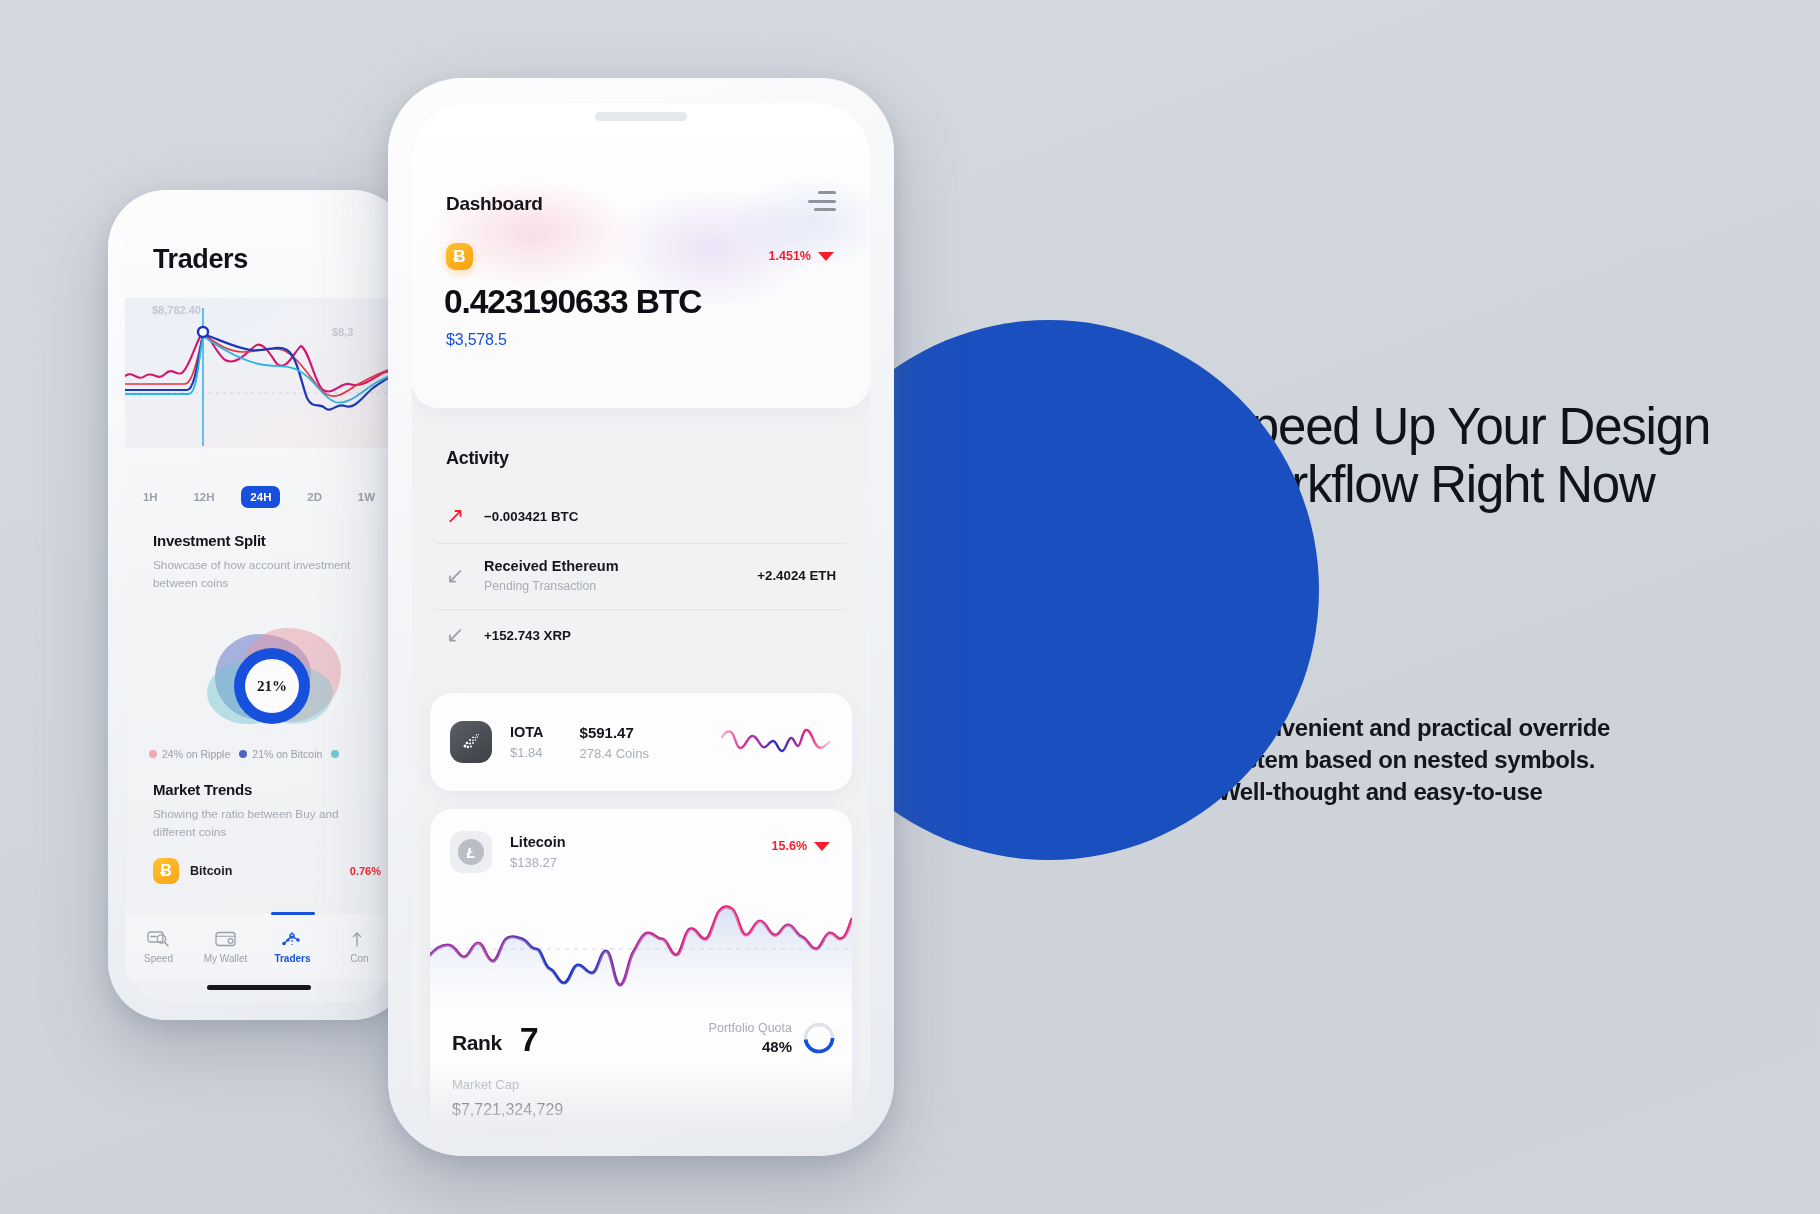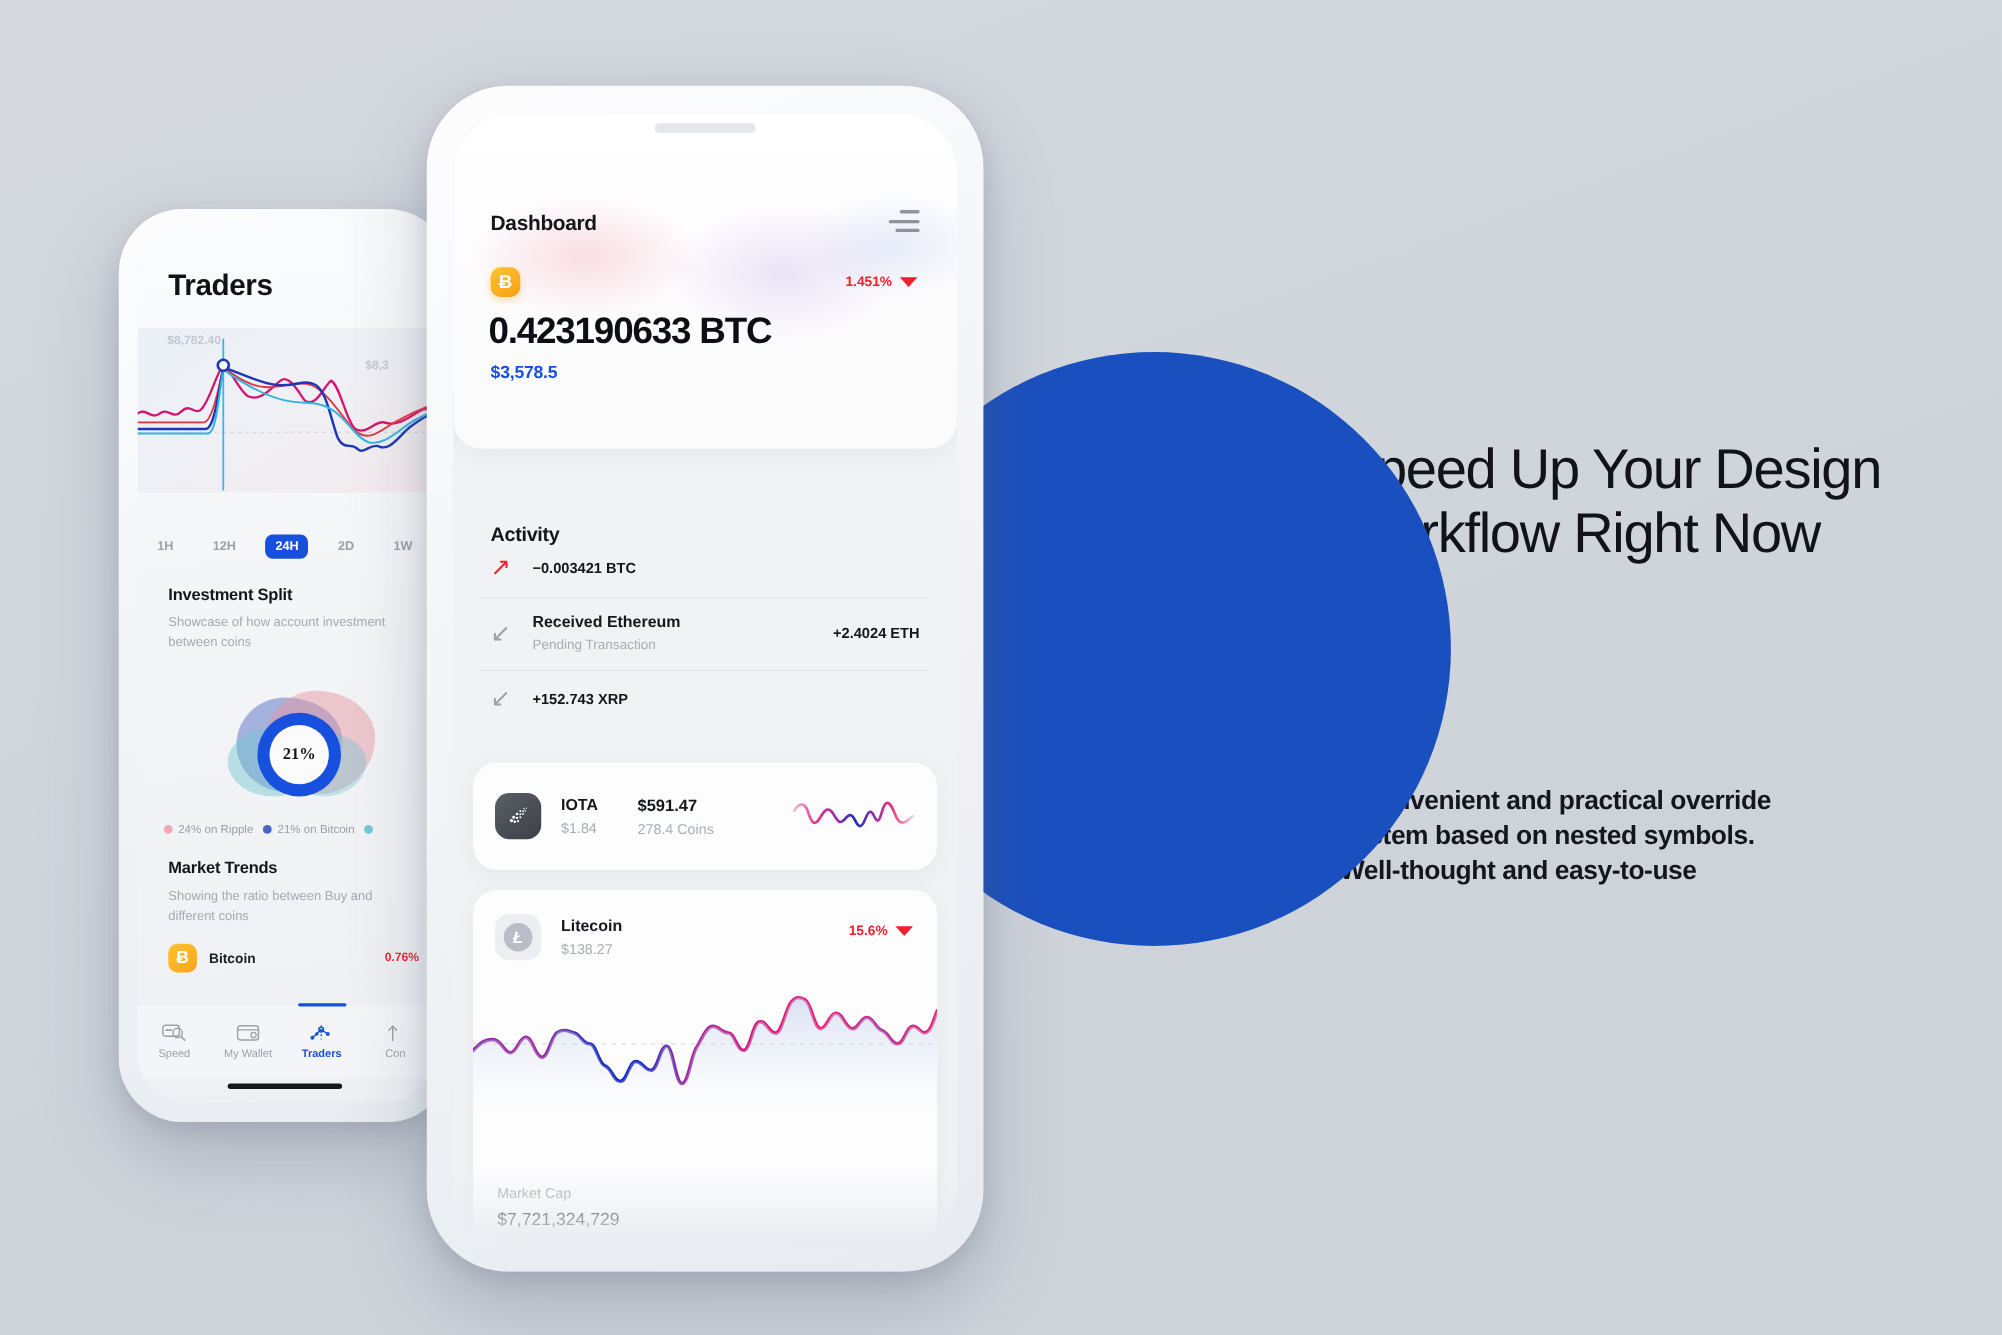--- a/index.html
+++ b/index.html
@@ -218,26 +218,26 @@
     width: 0; height: 0;
     border-left: 8px solid transparent; border-right: 8px solid transparent;
     border-top: 9px solid #f41e2d;
   }
   .mp-balance {
     position: absolute; left: 32px; top: 180px;
     font-size: 33.5px; font-weight: 700; color: #0d0f14; letter-spacing: -1.1px;
   }
   .mp-fiat {
     position: absolute; left: 34px; top: 228px;
-    font-size: 16px; font-weight: 700; color: #1650dd; letter-spacing: -.2px;
+    font-size: 16px; font-weight: 400; color: #1650dd; letter-spacing: -.2px;
   }
 
   .mp-activity-title {
     position: absolute; left: 34px; top: 345px;
-    font-size: 18px; font-weight: 700; color: #14161c; letter-spacing: -.3px; margin-top: 28px;
+    font-size: 18px; font-weight: 700; color: #14161c; letter-spacing: -.3px;
   }
   .mp-act-list { position: absolute; left: 24px; top: 388px; width: 410px; }
   .mp-act-row {
     display: flex; align-items: center; padding: 14px 10px 16px 10px;
     border-bottom: 1px solid #e3e5e9; position: relative;
   }
   .mp-act-row:last-child { border-bottom: none; }
   .mp-act-arrow { width: 38px; font-size: 22px; line-height: 1; }
   .mp-act-arrow.out { color: #f41e2d; }
   .mp-act-arrow.in { color: #9ca1aa; }
@@ -554,20 +554,34 @@
             <linearGradient id="ltFill" x1="0" y1="0" x2="0" y2="1">
               <stop offset="0%" stop-color="#b9c9e8" stop-opacity=".55"></stop>
               <stop offset="100%" stop-color="#e9eef8" stop-opacity=".05"></stop>
             </linearGradient>
           </defs>
           <line x1="0" y1="62" x2="422" y2="62" stroke="#cfd3dc" stroke-width=".9" stroke-dasharray="4 5"></line>
           <path id="ltLine" d="M0,68 C6,62 10,58 18,58 C26,58 28,70 34,70 C40,70 42,56 48,56 C54,56 56,72 62,74 C68,76 70,58 76,52 C82,48 86,50 92,52 C98,54 100,62 106,62 C112,62 114,80 120,82 C126,84 128,96 134,96 C140,96 142,78 148,78 C154,78 156,86 162,86 C168,86 170,64 176,64 C182,64 184,98 190,98 C196,98 198,72 204,64 C208,58 212,46 218,46 C224,46 226,52 232,52 C238,52 240,68 246,68 C252,68 254,44 260,42 C266,40 268,50 274,52 C280,54 282,38 288,26 C292,20 296,18 302,22 C308,26 310,48 316,48 C322,48 324,34 330,34 C336,34 338,46 344,48 C350,50 352,38 358,38 C364,38 366,48 372,50 C378,52 380,62 386,62 C392,62 394,46 400,46 C406,46 408,56 414,50 C418,46 420,36 422,32" fill="none" stroke="url(#ltStroke)" stroke-width="3.1" stroke-linecap="round" stroke-linejoin="round"></path>
           <path d="M0,68 C6,62 10,58 18,58 C26,58 28,70 34,70 C40,70 42,56 48,56 C54,56 56,72 62,74 C68,76 70,58 76,52 C82,48 86,50 92,52 C98,54 100,62 106,62 C112,62 114,80 120,82 C126,84 128,96 134,96 C140,96 142,78 148,78 C154,78 156,86 162,86 C168,86 170,64 176,64 C182,64 184,98 190,98 C196,98 198,72 204,64 C208,58 212,46 218,46 C224,46 226,52 232,52 C238,52 240,68 246,68 C252,68 254,44 260,42 C266,40 268,50 274,52 C280,54 282,38 288,26 C292,20 296,18 302,22 C308,26 310,48 316,48 C322,48 324,34 330,34 C336,34 338,46 344,48 C350,50 352,38 358,38 C364,38 366,48 372,50 C378,52 380,62 386,62 C392,62 394,46 400,46 C406,46 408,56 414,50 C418,46 420,36 422,32 L422,120 L0,120 Z" fill="url(#ltFill)"></path>
         </svg>
 
+        <div class="rank-row">
+          <span class="rank-label">Rank</span>
+          <span class="rank-num">7</span>
+          <span class="quota-block">
+            <span class="quota-text">
+              <span class="quota-label" style="display:block">Portfolio Quota</span>
+              <span class="quota-val" style="display:block">48%</span>
+            </span>
+            <svg width="34" height="34" viewBox="0 0 34 34">
+              <circle cx="17" cy="17" r="13.5" fill="none" stroke="#dfe2e8" stroke-width="3.4"></circle>
+              <circle cx="17" cy="17" r="13.5" fill="none" stroke="#1650dd" stroke-width="3.6" stroke-dasharray="40.7 84.8" stroke-dashoffset="-21" stroke-linecap="butt" transform="rotate(-90 17 17)"></circle>
+            </svg>
+          </span>
+        </div>
 
         <div class="mcap-label">Market Cap</div>
         <div class="mcap-val">$7,721,324,729</div>
 
       </div>
 
       <div class="mp-fade"></div>
     </div>
   </div>
 </div>

